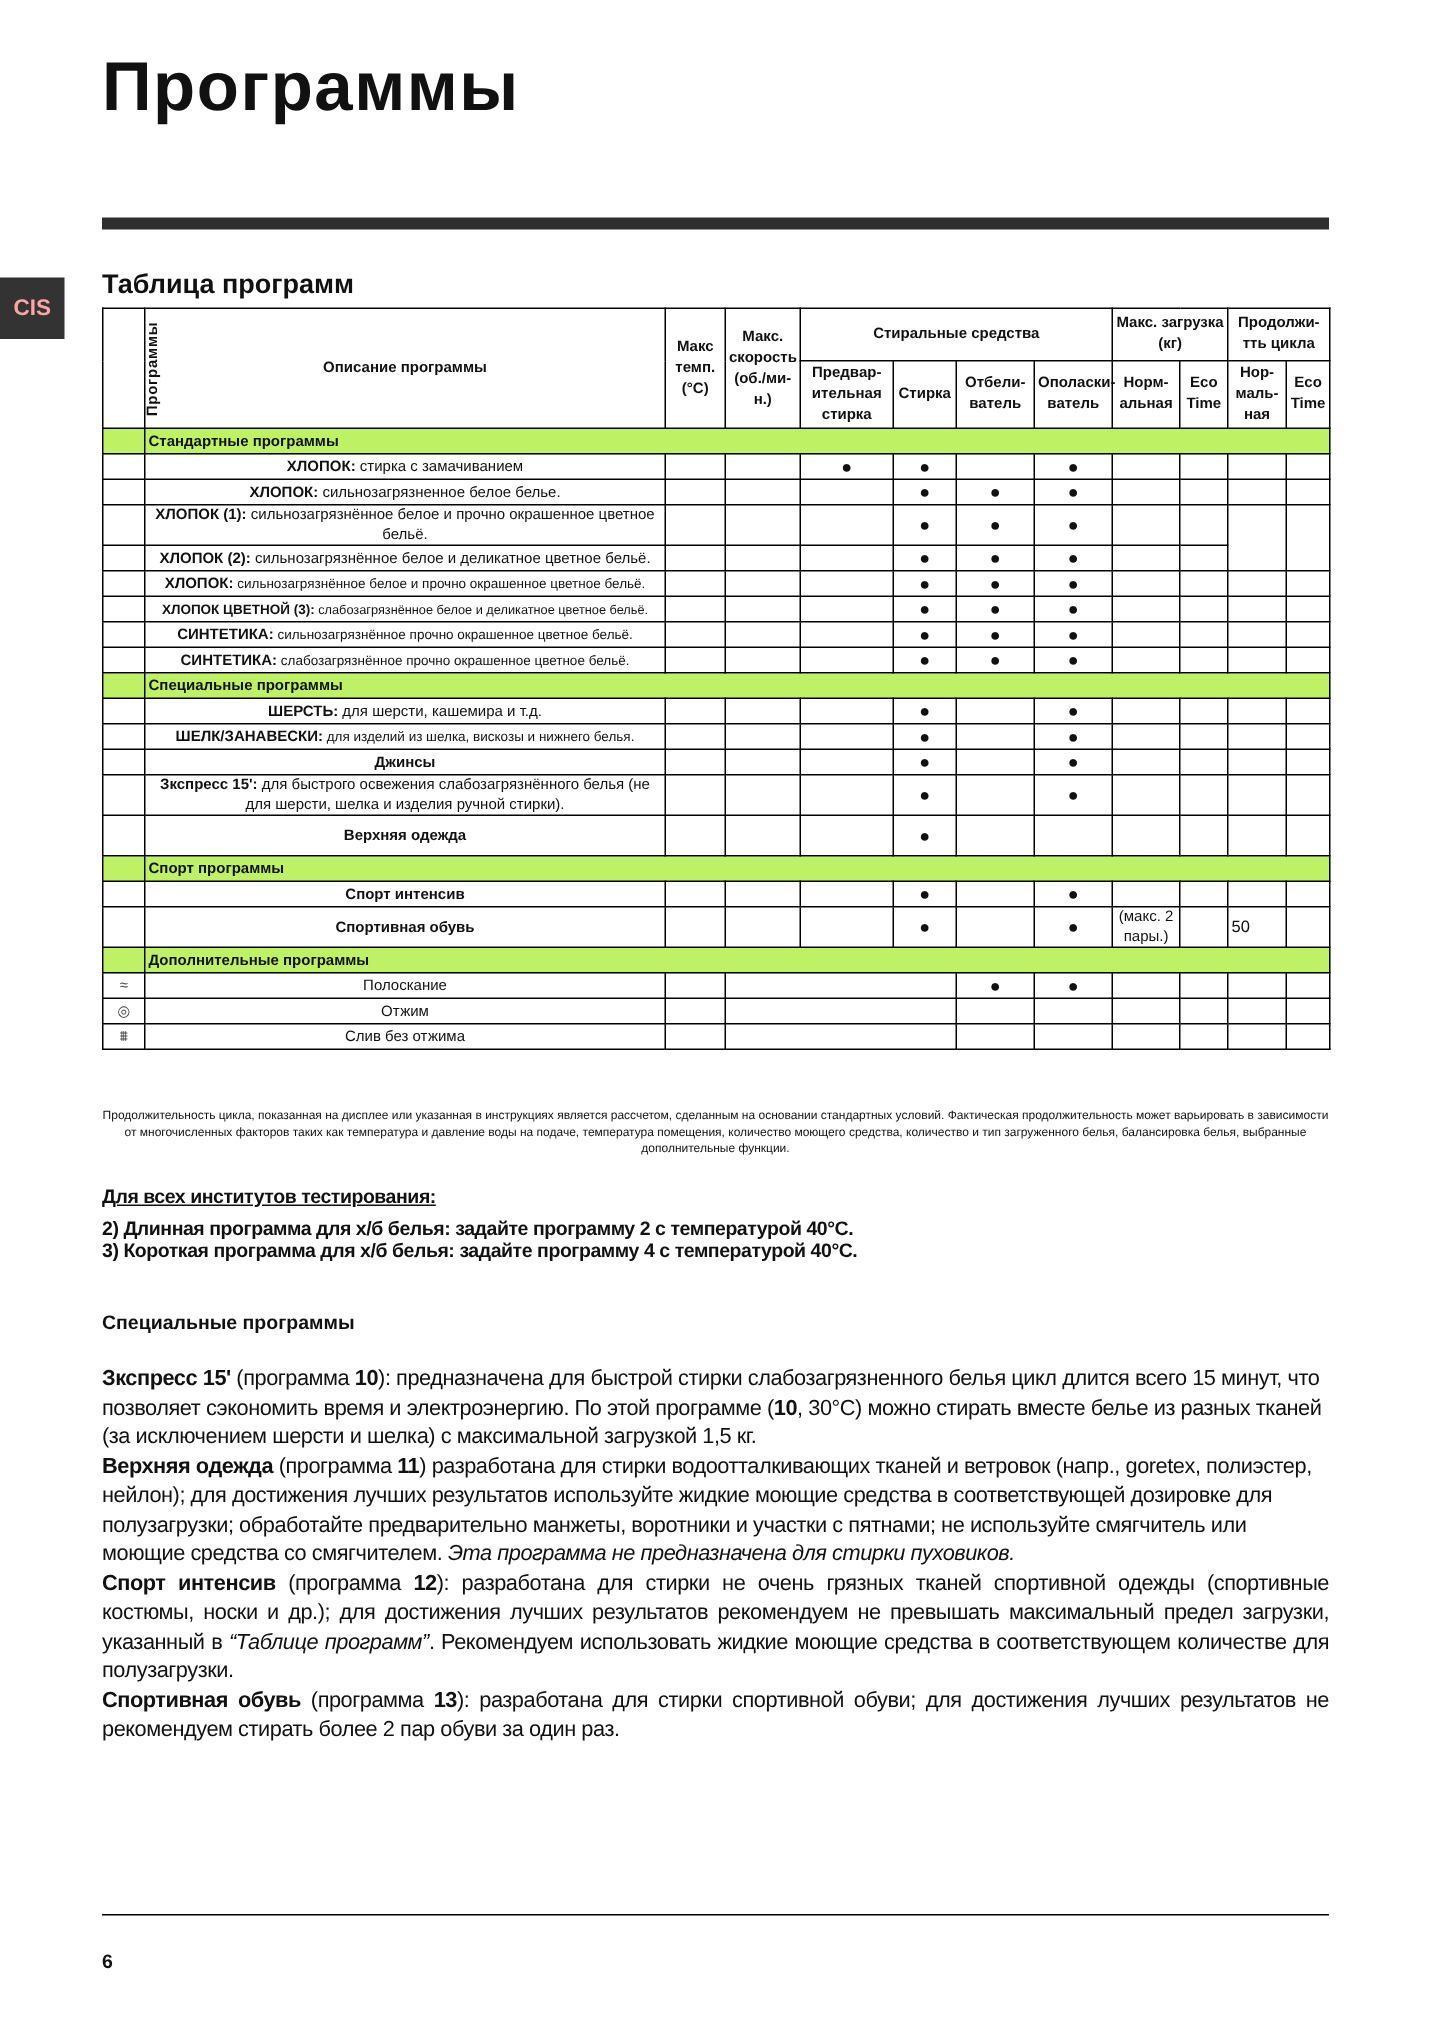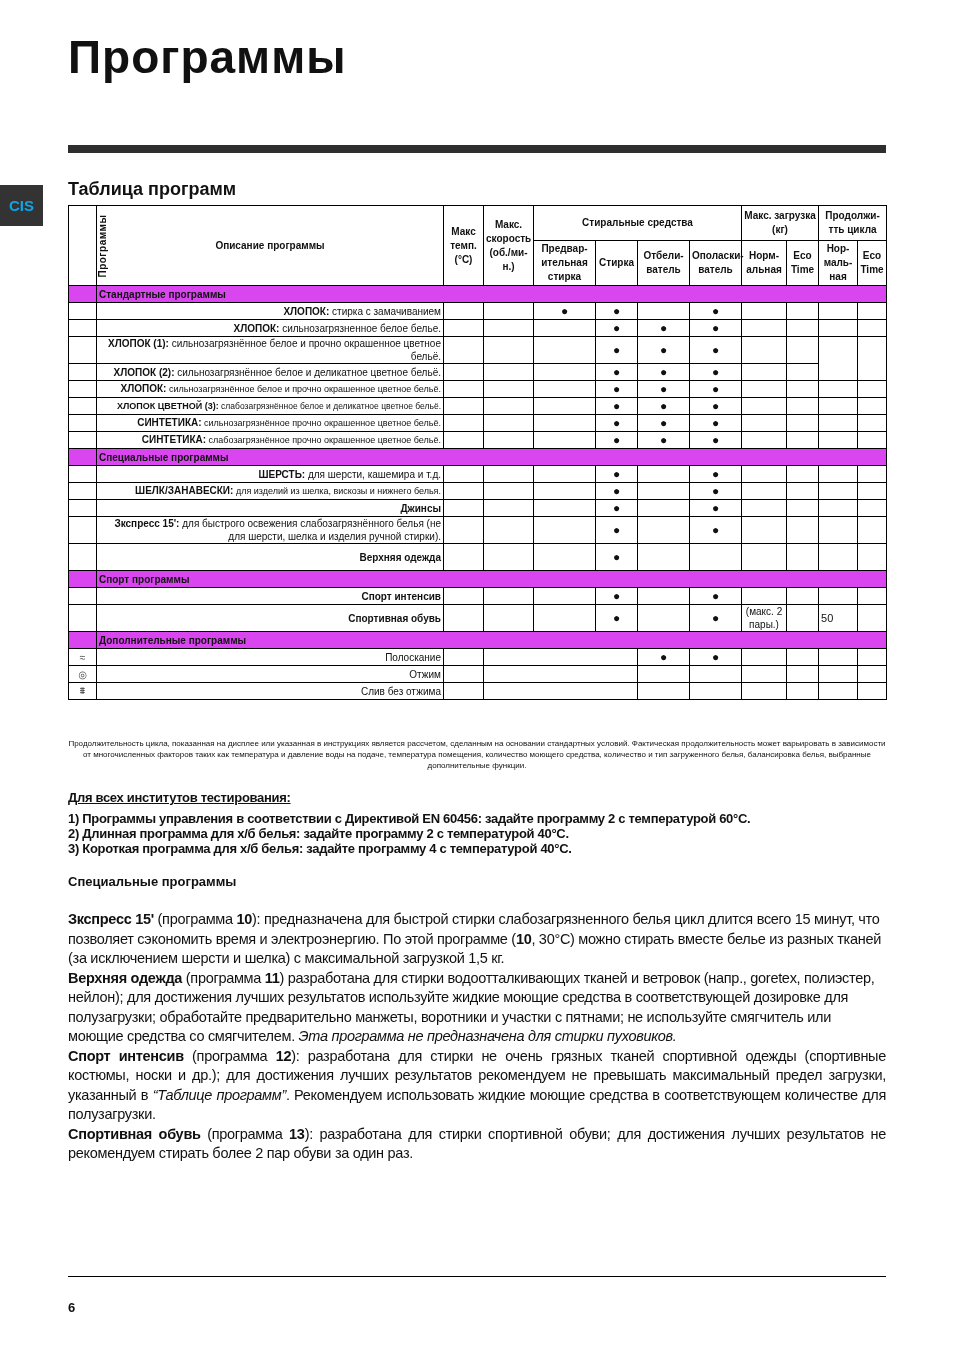--- a/index.html
+++ b/index.html
@@ -1,30 +1,30 @@
 <!DOCTYPE html>
 <html><head>
 <meta charset="utf-8">
 <style>
   html, body { margin:0; padding:0; background:#ffffff; }
   body { width:954px; height:1350px; position:relative; font-family:"Liberation Sans", sans-serif; color:#111; overflow:hidden; }
   .title { position:absolute; left:68px; top:30px; font-size:46px; font-weight:bold; letter-spacing:1px; margin:0; }
   .rule-thick { position:absolute; left:68px; top:145px; width:818px; height:8px; background:#2e2e2e; }
-  .cis-tab { position:absolute; left:0; top:185px; width:43px; height:41px; background:#333; color:#0ea5e9; font-weight:bold; font-size:15px; display:flex; align-items:center; justify-content:center; }
+  .cis-tab { position:absolute; left:0; top:185px; width:43px; height:41px; background:#333; color:#fca5a5; font-weight:bold; font-size:15px; display:flex; align-items:center; justify-content:center; }
   .subtitle { position:absolute; left:68px; top:179px; font-size:18px; font-weight:bold; margin:0; }
   table.prog { position:absolute; left:68px; top:205px; width:818px; border-collapse:collapse; table-layout:fixed; font-size:10px; }
   table.prog td, table.prog th { border:1px solid #000; padding:0 2px; vertical-align:middle; }
   table.prog th { font-weight:bold; font-size:10px; text-align:center; line-height:14px; }
   th.vert { padding:0; }
   th.vert span { display:inline-block; transform:rotate(-90deg); white-space:nowrap; font-size:10px; font-weight:bold; letter-spacing:0.5px; }
   th.desc-h { text-align:left; }
-  tr.section td { background:#d946ef; font-weight:bold; height:16px; font-size:10px; }
+  tr.section td { background:#bef264; font-weight:bold; height:16px; font-size:10px; }
   tr.row td { height:16px; }
   tr.row2 td { height:26px; }
-  td.desc { text-align:right; font-size:10px; line-height:13px; }
+  td.desc { text-align:center; font-size:10px; line-height:13px; }
   td.dot { text-align:center; font-size:12px; }
   td.num { text-align:left; font-size:11px; }
   td.small { text-align:center; font-size:10px; line-height:13px; }
   td.icon { text-align:center; font-size:10px; color:#444; }
   .thickb td { border-bottom:2px solid #000; }
   .footnote { position:absolute; left:68px; top:738px; width:818px; font-size:8px; line-height:11px; margin:0;text-align:center; }
   .testing { position:absolute; left:68px; top:790px; width:818px; font-size:13px; font-weight:bold; margin:0; line-height:15px; letter-spacing:-0.3px; }
   .testing .head { margin-bottom:6px;text-decoration:underline; }
   .special-h { position:absolute; left:68px; top:874px; font-size:13px; font-weight:bold; margin:0; }
   .body-text { position:absolute; left:68px; top:910px; width:818px; font-size:14.5px; line-height:19.5px; margin:0; letter-spacing:-0.3px; }
@@ -359,21 +359,20 @@
         <td></td>
         <td></td>
       </tr>
   </tbody>
 </table>
 
 <p class="footnote">Продолжительность цикла, показанная на дисплее или указанная в инструкциях является рассчетом, сделанным на основании стандартных условий. Фактическая продолжительность может варьировать в зависимости от многочисленных факторов таких как температура и давление воды на подаче, температура помещения, количество моющего средства, количество и тип загруженного белья, балансировка белья, выбранные дополнительные функции.</p>
 
 <div class="testing">
   <div class="head">Для всех институтов тестирования:</div>
-  <div>1) Программы управления в соответствии с Директивой EN 60456: задайте программу 2 с температурой 60°С.</div>
   <div>2) Длинная программа для х/б белья: задайте программу 2 с температурой 40°С.</div>
   <div>3) Короткая программа для х/б белья: задайте программу 4 с температурой 40°С.</div>
 </div>
 
 <h3 class="special-h">Специальные  программы</h3>
 
 <div class="body-text">
   <p><b>Зкспресс 15'</b><span> (программа </span><b>10</b><span>): предназначена для быстрой стирки слабозагрязненного белья цикл длится всего 15 минут, что позволяет сэкономить время и электроэнергию. По этой программе (</span><b>10</b><span>, 30°С) можно стирать вместе белье из разных тканей (за исключением шерсти и шелка) с максимальной загрузкой 1,5 кг.</span></p>
   <p><b>Верхняя одежда</b><span> (программа </span><b>11</b><span>) разработана для стирки водоотталкивающих тканей и ветровок (напр., goretex, полиэстер, нейлон); для достижения лучших результатов используйте жидкие моющие средства в соответствующей дозировке для полузагрузки; обработайте предварительно манжеты, воротники и участки с пятнами; не используйте смягчитель или моющие средства со смягчителем. </span><i>Эта программа не предназначена для стирки пуховиков.</i></p>
   <p style="text-align:justify"><b>Спорт интенсив</b><span> (программа </span><b>12</b><span>): разработана для стирки не очень грязных тканей спортивной одежды (спортивные костюмы, носки и др.); для достижения лучших результатов рекомендуем не превышать максимальный предел загрузки, указанный в </span><i>“Таблице программ”</i><span>. Рекомендуем использовать жидкие моющие средства в соответствующем количестве для полузагрузки.</span></p>

